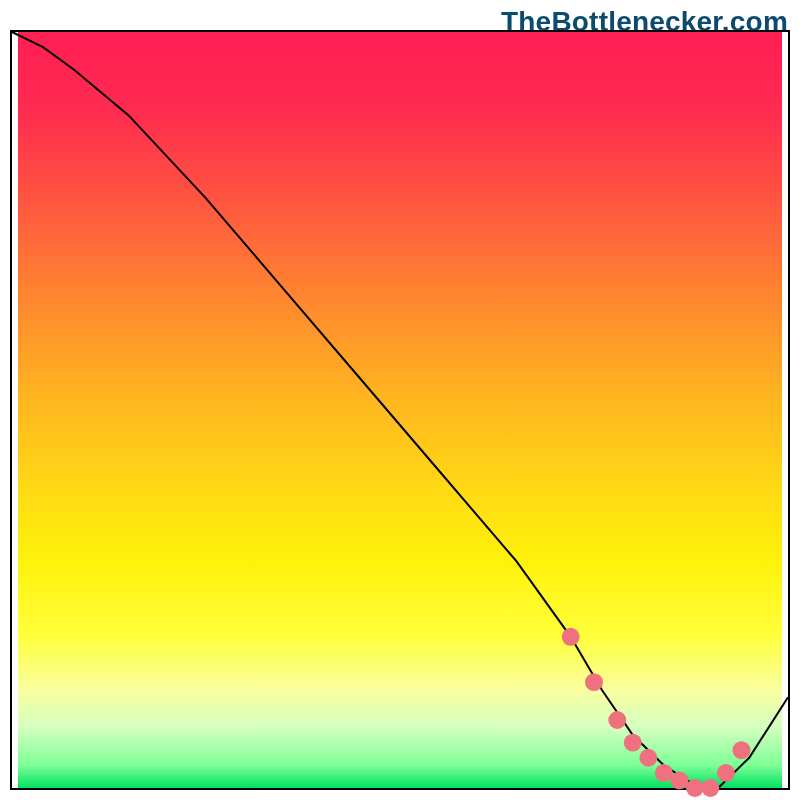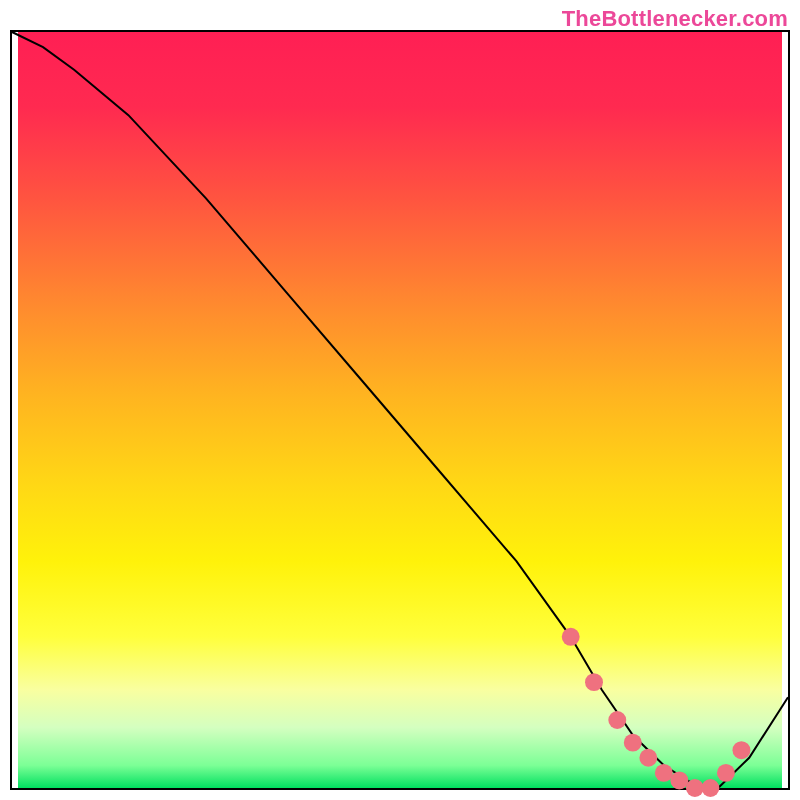--- a/index.html
+++ b/index.html
@@ -54,23 +54,23 @@
     width: 6px;
     height: 100%;
     background: #ffffff;
   }
   .edge-left { left: 0; }
   .edge-right { right: 0; }
   .watermark {
     position: absolute;
     top: 6px;
     right: 12px;
-    font-size: 22px;
+    font-size: 28px;
     font-weight: 600;
-    color: #ec4899;
+    color: #0c4a6e;
     letter-spacing: 0.2px;
   }
   svg.curve {
     position: absolute;
     left: 0;
     top: 0;
     width: 100%;
     height: 100%;
     overflow: visible;
   }

